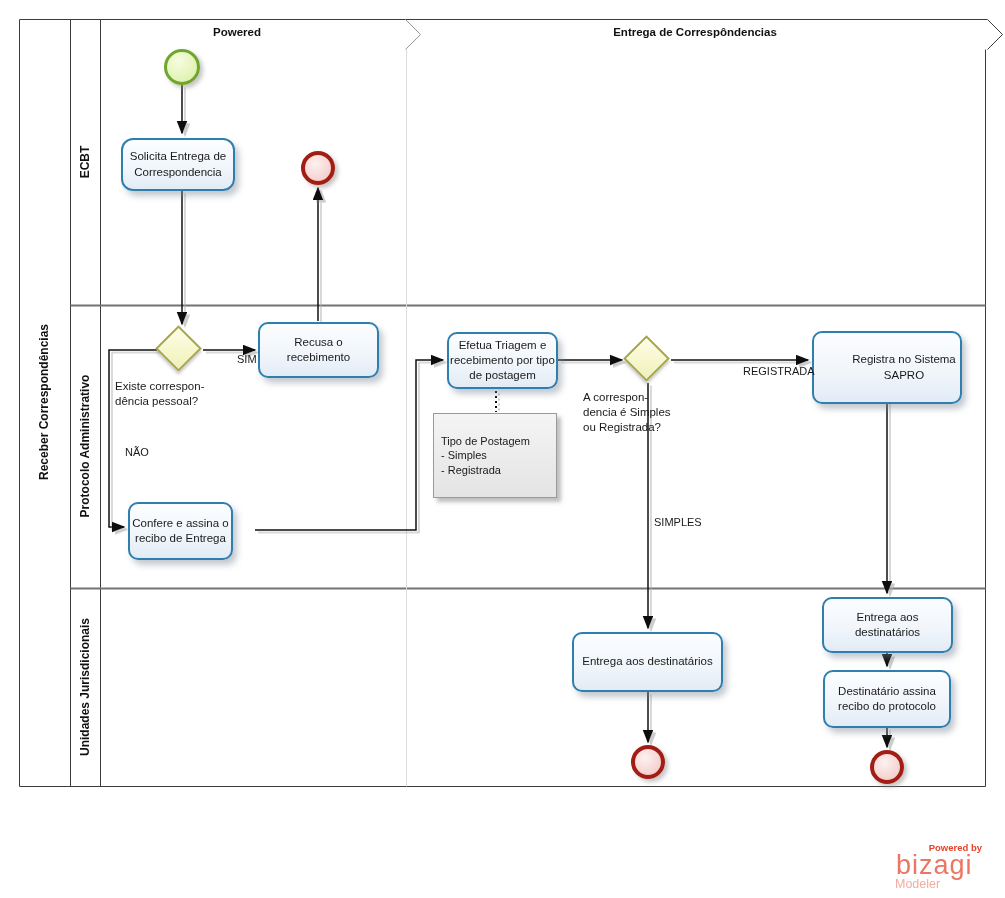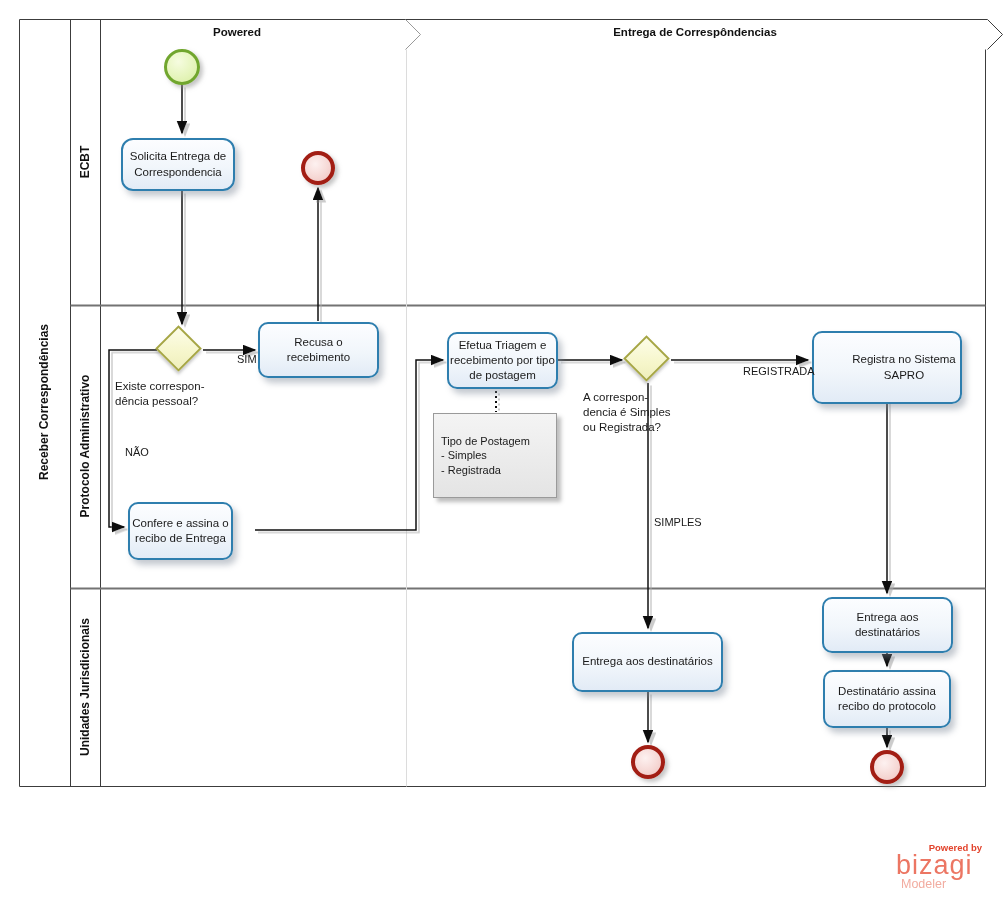--- a/index.html
+++ b/index.html
@@ -37,21 +37,21 @@
 
   .annotation { position: absolute; width: 124px; min-height: 45px; padding: 20px 7px;
     border: 1px solid #9a9a9a; background: linear-gradient(180deg,#f4f4f4,#e4e4e4);
     box-shadow: 4px 4px 4px rgba(110,110,110,0.45);
     font-size: 11px; line-height: 1.3; white-space: pre-line; text-align: left; }
 
   .logo { position: absolute; left: 874px; top: 842px; width: 116px; }
   .logo .powered { text-align: right; padding-right: 8px; font-size: 9.5px; font-weight: 700; color: #e2432c; }
   .logo .brand { margin-left: 22px; font-size: 27px; font-weight: 400; letter-spacing: 1px;
     line-height: 0.95; color: #ec7663; }
-  .logo .product { margin-left: 27px; margin-top: -2px; font-size: 12.5px; color: #f2aca0; }
+  .logo .product { margin-left: 21px; margin-top: -2px; font-size: 12.5px; color: #f2aca0; }
 </style>
 </head>
 <body>
 
 <div id="canvas">
 
   <svg class="lines">
     <defs>
       <marker id="arr" markerWidth="9" markerHeight="8" refX="8" refY="3.5" orient="auto">
         <path d="M0,0 L9,3.5 L0,7 Z" fill="#111"></path>

